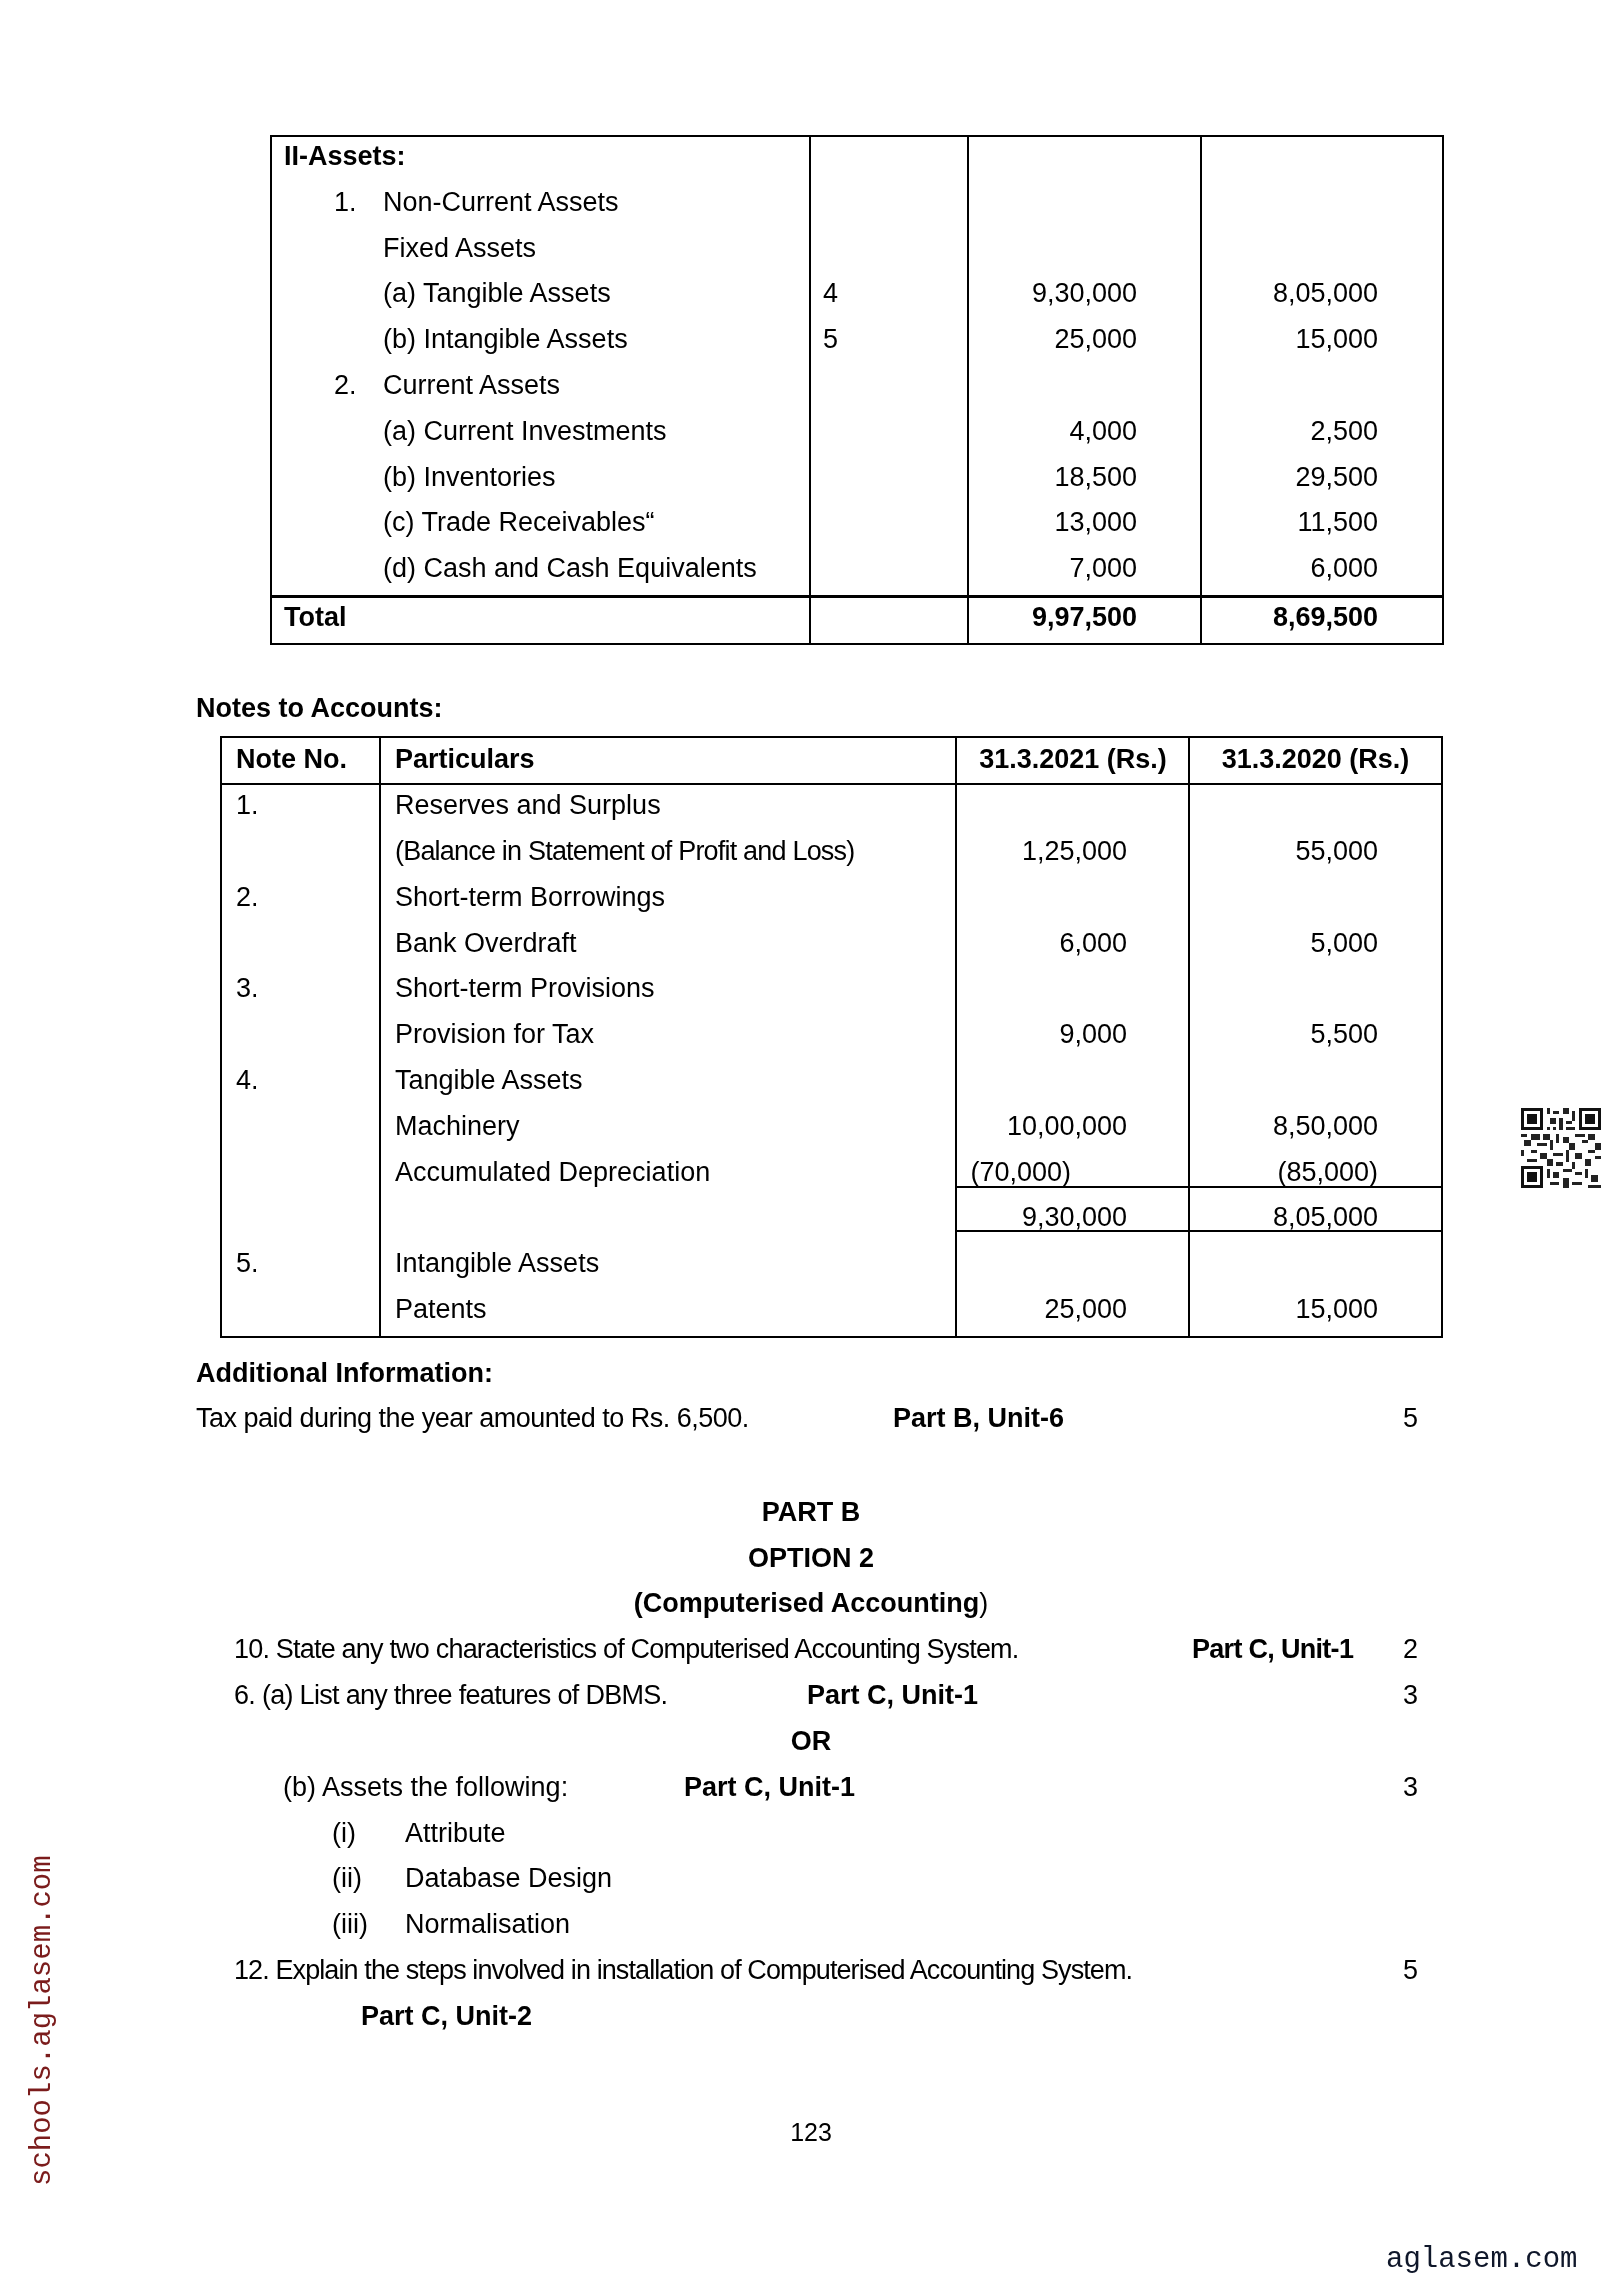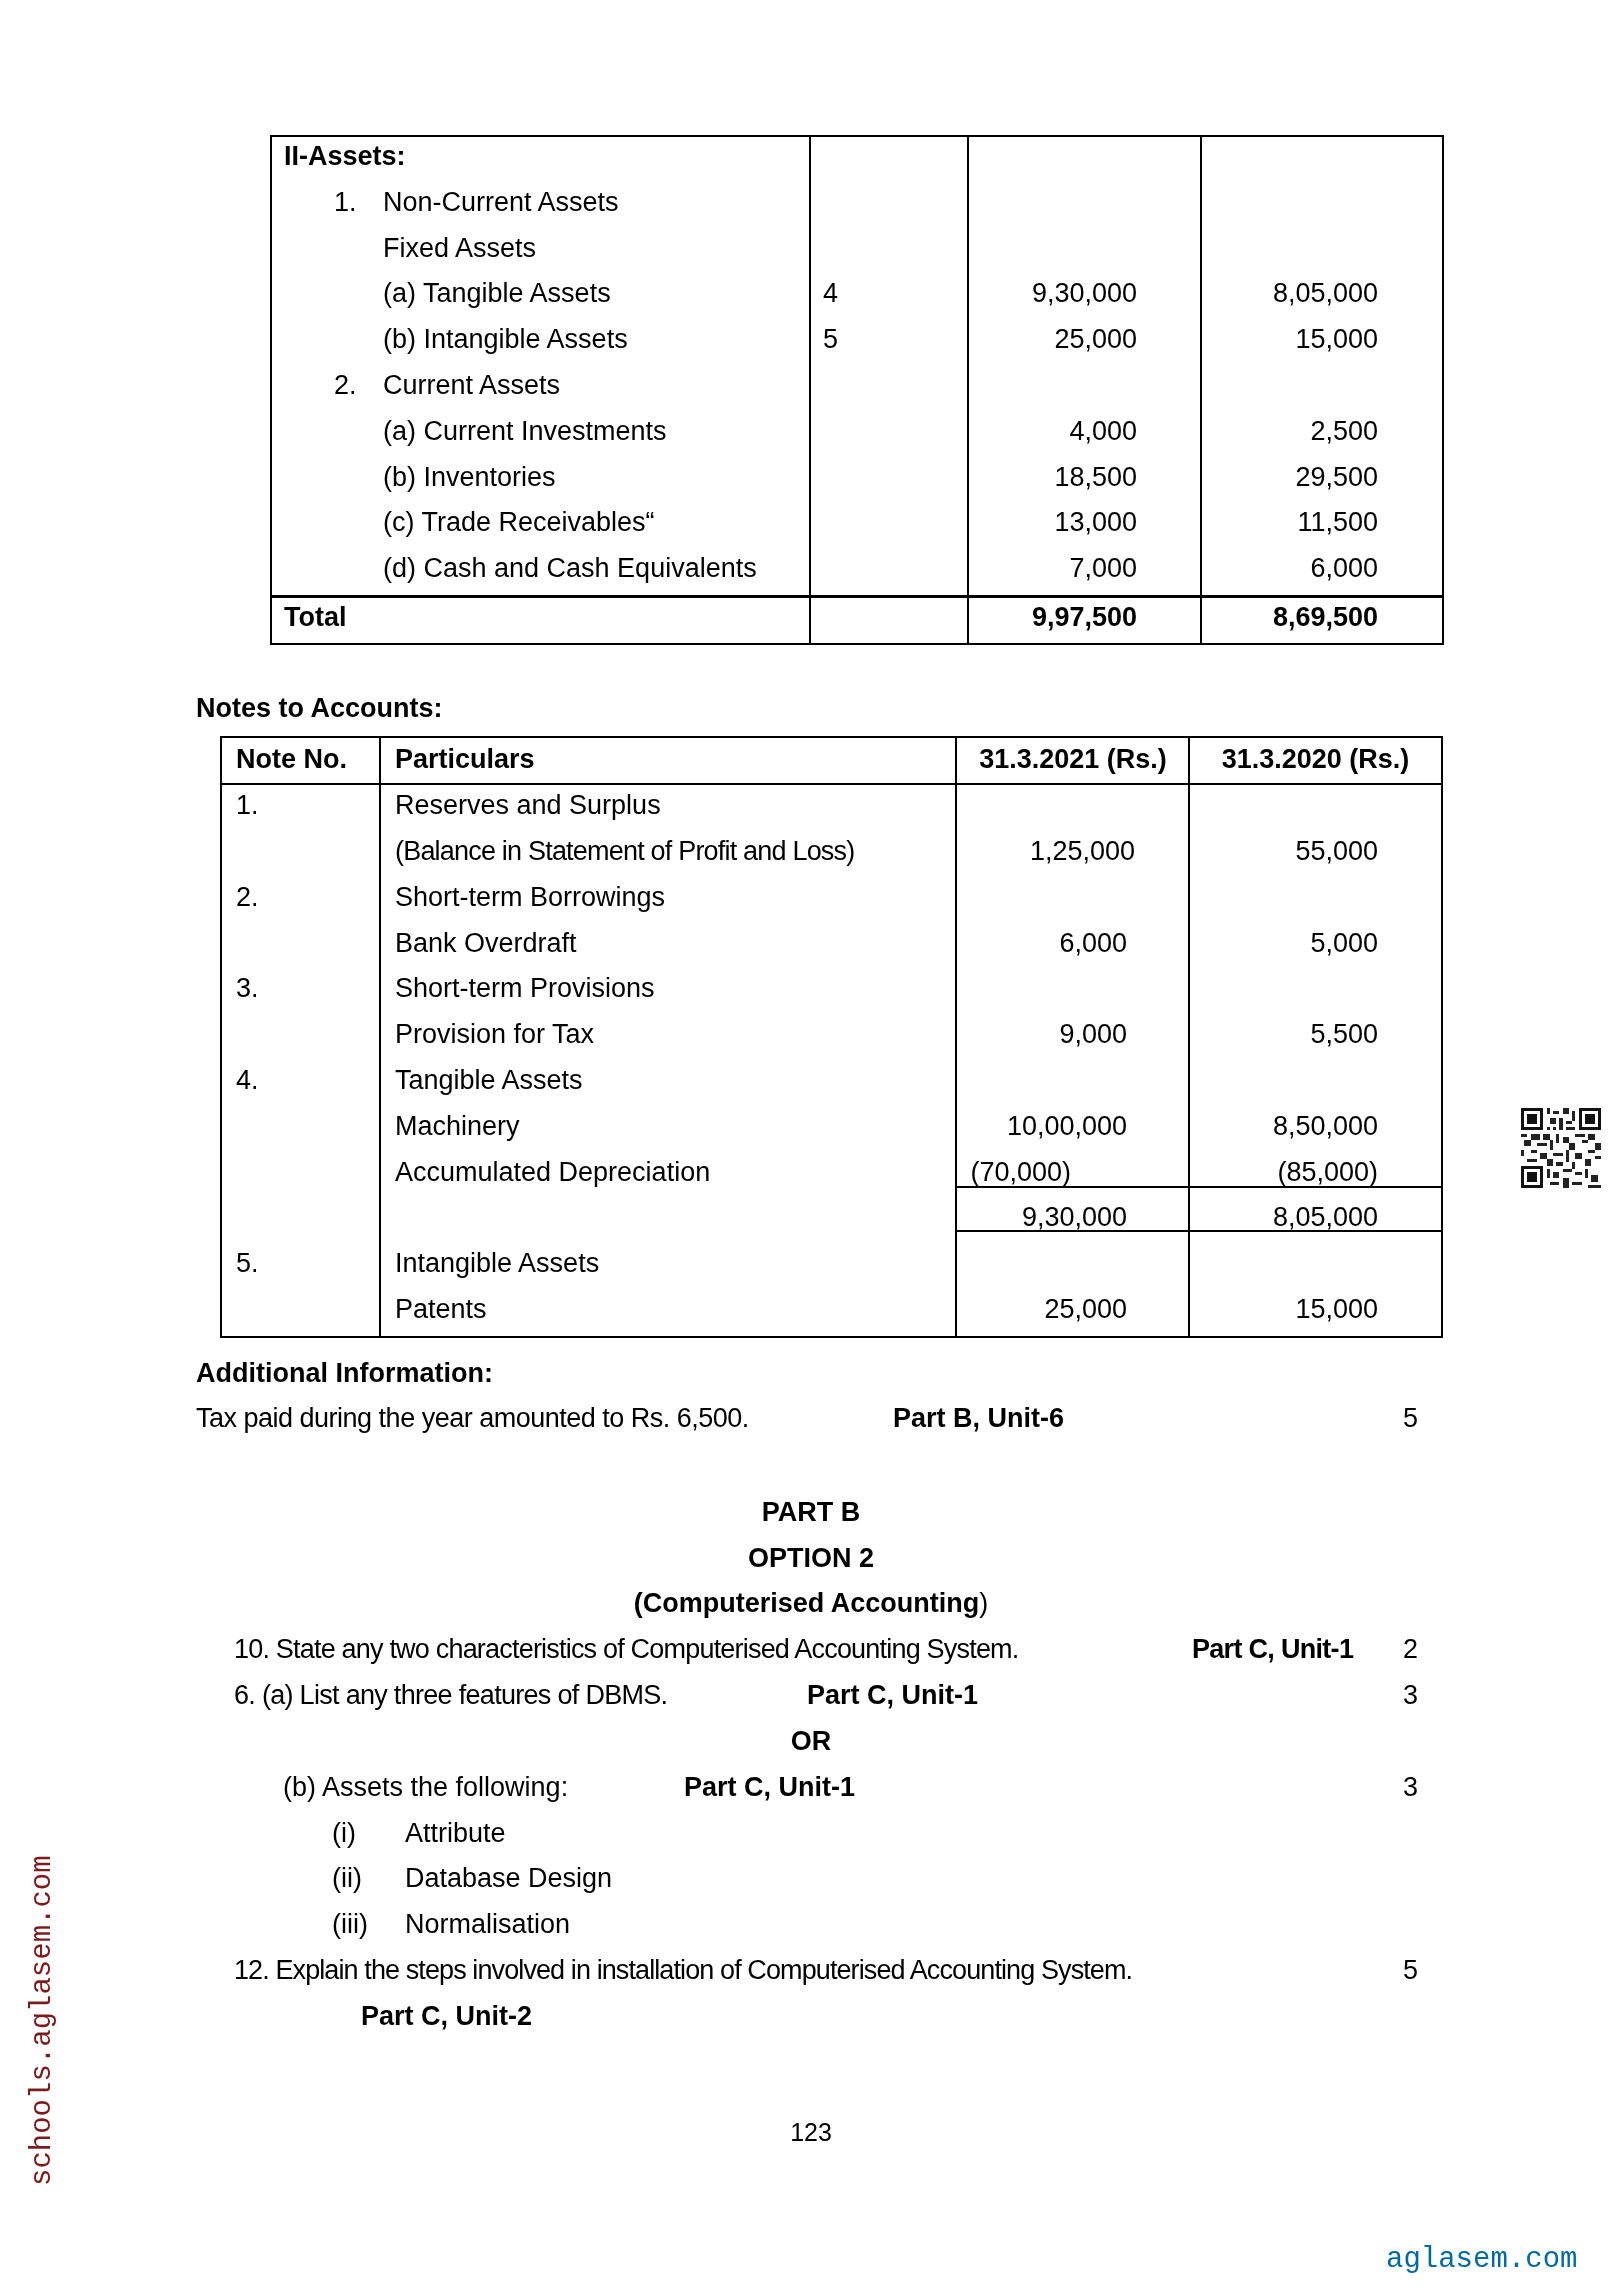--- a/index.html
+++ b/index.html
@@ -8,21 +8,21 @@
   .t { position: absolute; font-size: 27px; line-height: 33px; white-space: nowrap; }
   .b { font-weight: bold; text-align: center; }
   .r { text-align: right; }
   .c { text-align: center; }
   .hline { position: absolute; background: #000; }
   .vline { position: absolute; background: #000; }
   .box { position: absolute; border: 2px solid #000; box-sizing: border-box; }
   .wm-side { position: absolute; left: 26px; top: 2186px; transform-origin: 0 0; transform: rotate(-90deg);
              font-family: "Liberation Mono", monospace; font-size: 29px; color: #7b1c1c; white-space: nowrap; }
   .wm-corner { position: absolute; left: 1386px; top: 2243px; font-family: "Liberation Mono", monospace;
-               font-size: 29px; color: #0369a1; white-space: nowrap; }
+               font-size: 29px; color: #0f172a; white-space: nowrap; }
   .qr { position: absolute; left: 1521px; top: 1108px; width: 80px; height: 80px; }
 </style>
 </head>
 <body>
 
 <div>
   <div class="box" style="left:270px; top:135px; width:1174px; height:510px;"></div>
   <div class="vline" style="left:809px; top:135px; width:2px; height:510px;"></div>
   <div class="vline" style="left:967px; top:135px; width:2px; height:510px;"></div>
   <div class="vline" style="left:1200px; top:135px; width:2px; height:510px;"></div>
@@ -82,21 +82,21 @@
 
   <div class="t b" style="left:236px; top:743px;">Note No.</div>
   <div class="t b" style="left:395px; top:743px;">Particulars</div>
   <div class="t b c" style="left:957px; width:232px; top:743px;">31.3.2021 (Rs.)</div>
   <div class="t b c" style="left:1190px; width:251px; top:743px;">31.3.2020 (Rs.)</div>
 
   <div class="t" style="left:236px; top:789px;">1.</div>
   <div class="t" style="left:395px; top:789px;">Reserves and Surplus</div>
 
   <div class="t" style="left:395px; top:835px; letter-spacing:-0.8px;">(Balance in Statement of Profit and Loss)</div>
-  <div class="t r" style="left:957px; width:170px; top:835px;padding-left:8px;">1,25,000</div>
+  <div class="t r" style="left:957px; width:170px; top:835px;">1,25,000</div>
   <div class="t r" style="left:1190px; width:188px; top:835px;">55,000</div>
 
   <div class="t" style="left:236px; top:881px;">2.</div>
   <div class="t" style="left:395px; top:881px;">Short-term Borrowings</div>
 
   <div class="t" style="left:395px; top:927px;">Bank Overdraft</div>
   <div class="t r" style="left:957px; width:170px; top:927px;">6,000</div>
   <div class="t r" style="left:1190px; width:188px; top:927px;">5,000</div>
 
   <div class="t" style="left:236px; top:972px;">3.</div>

